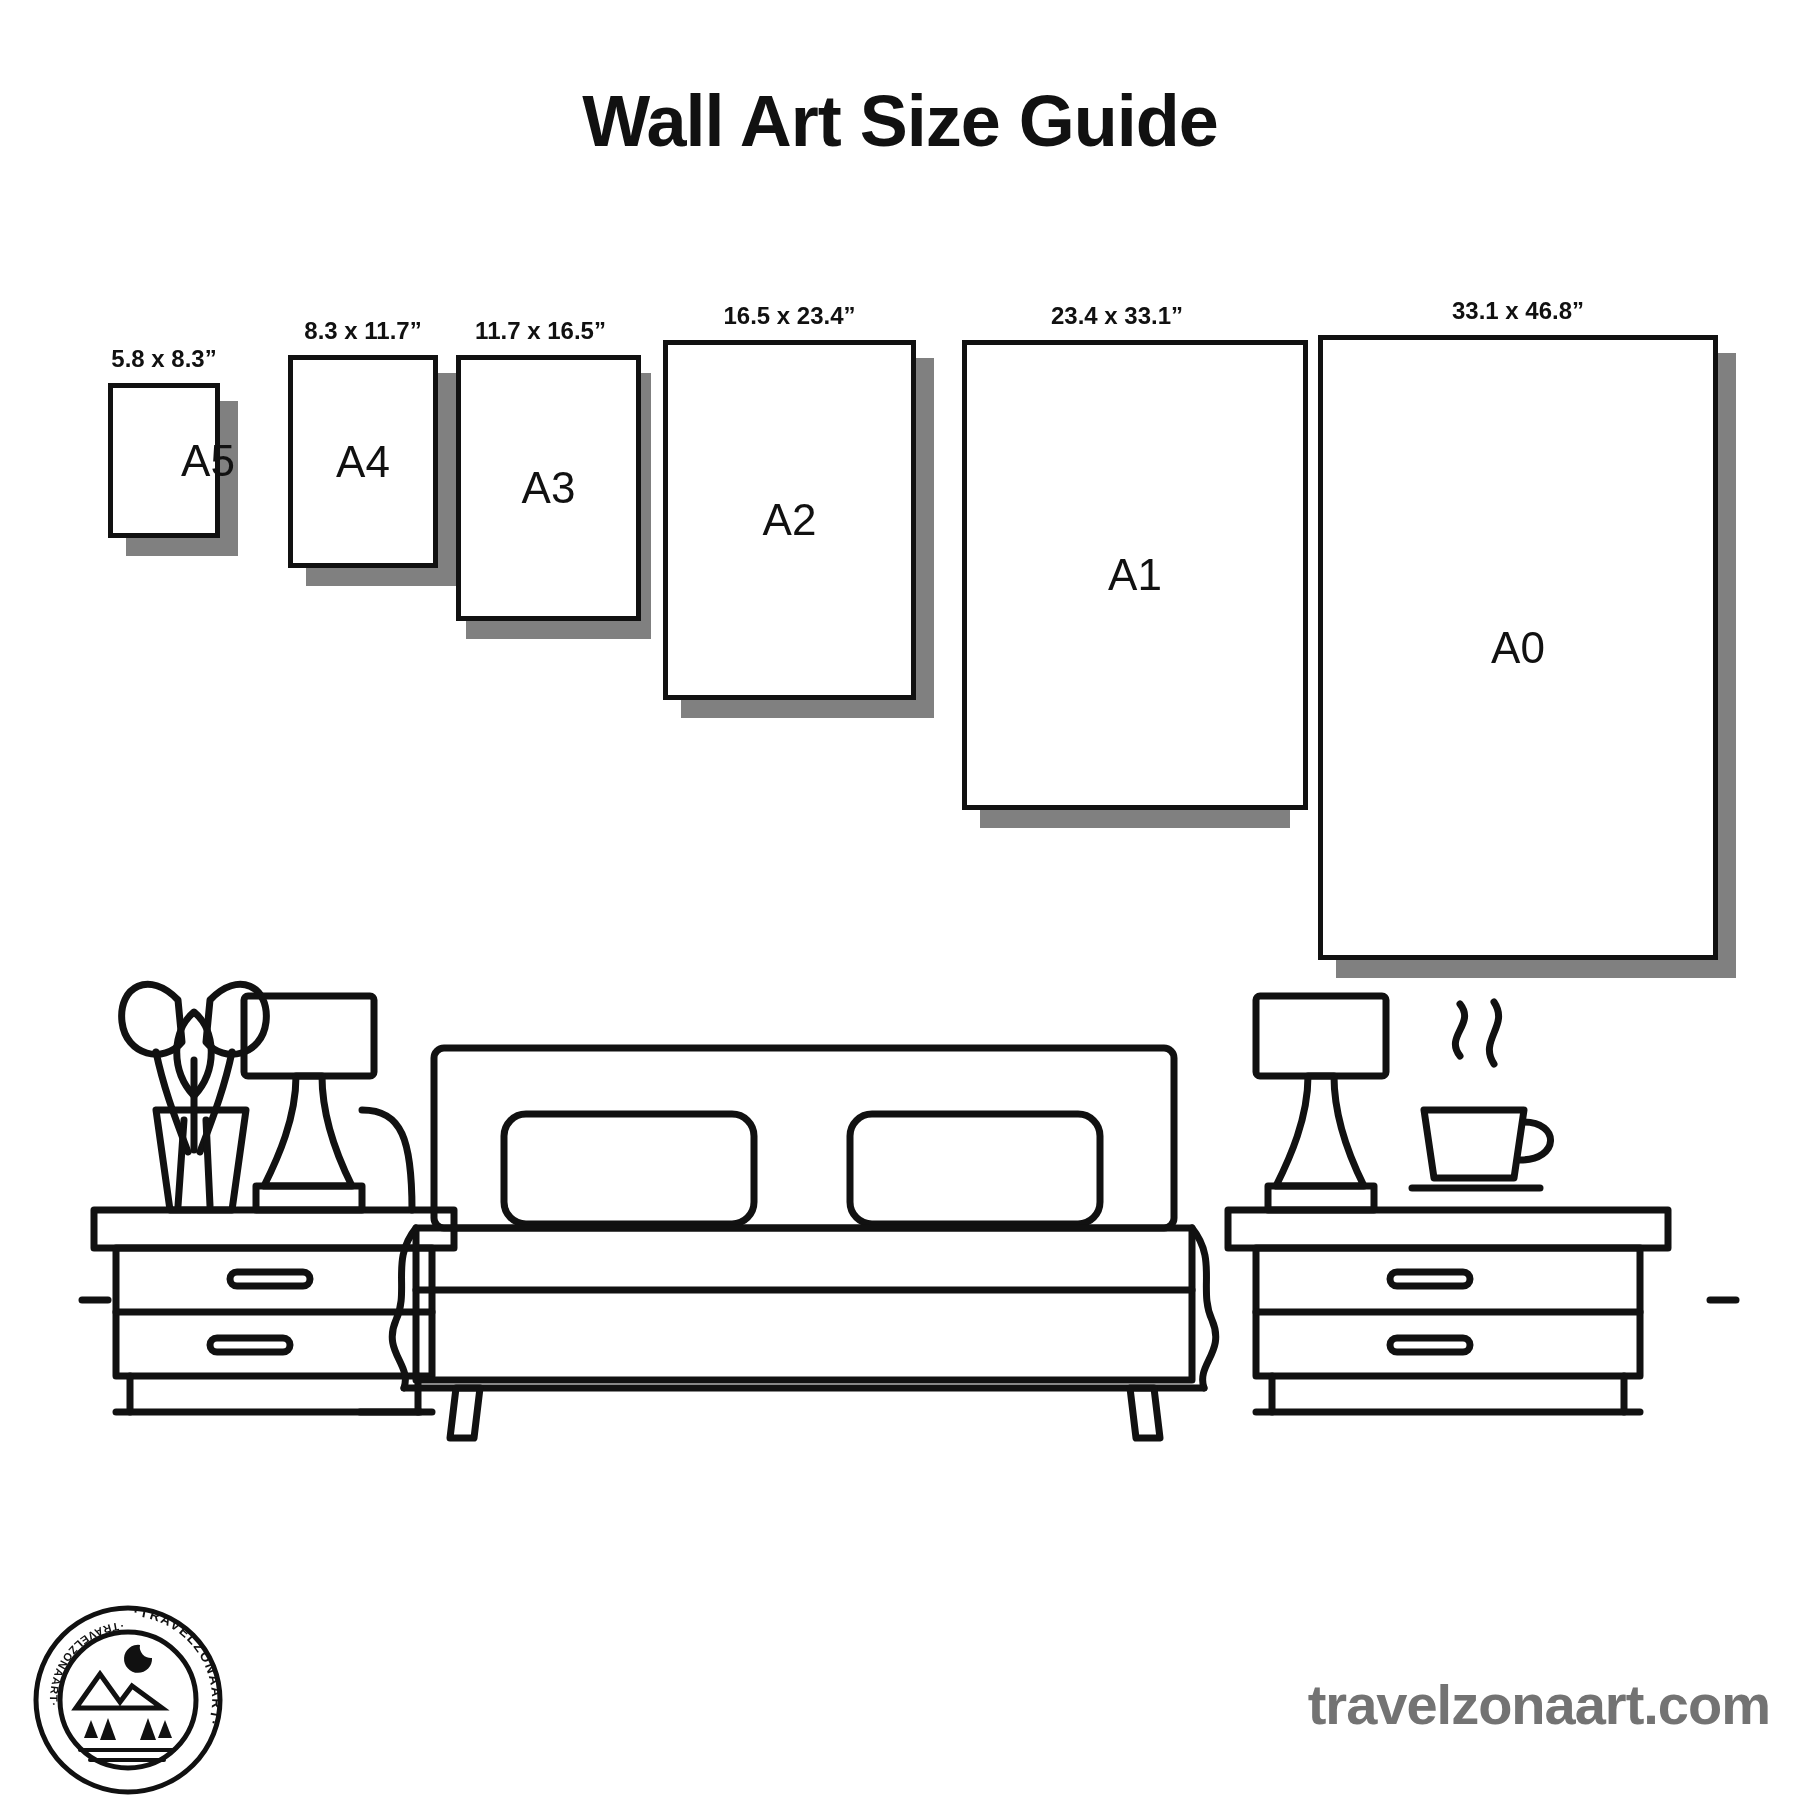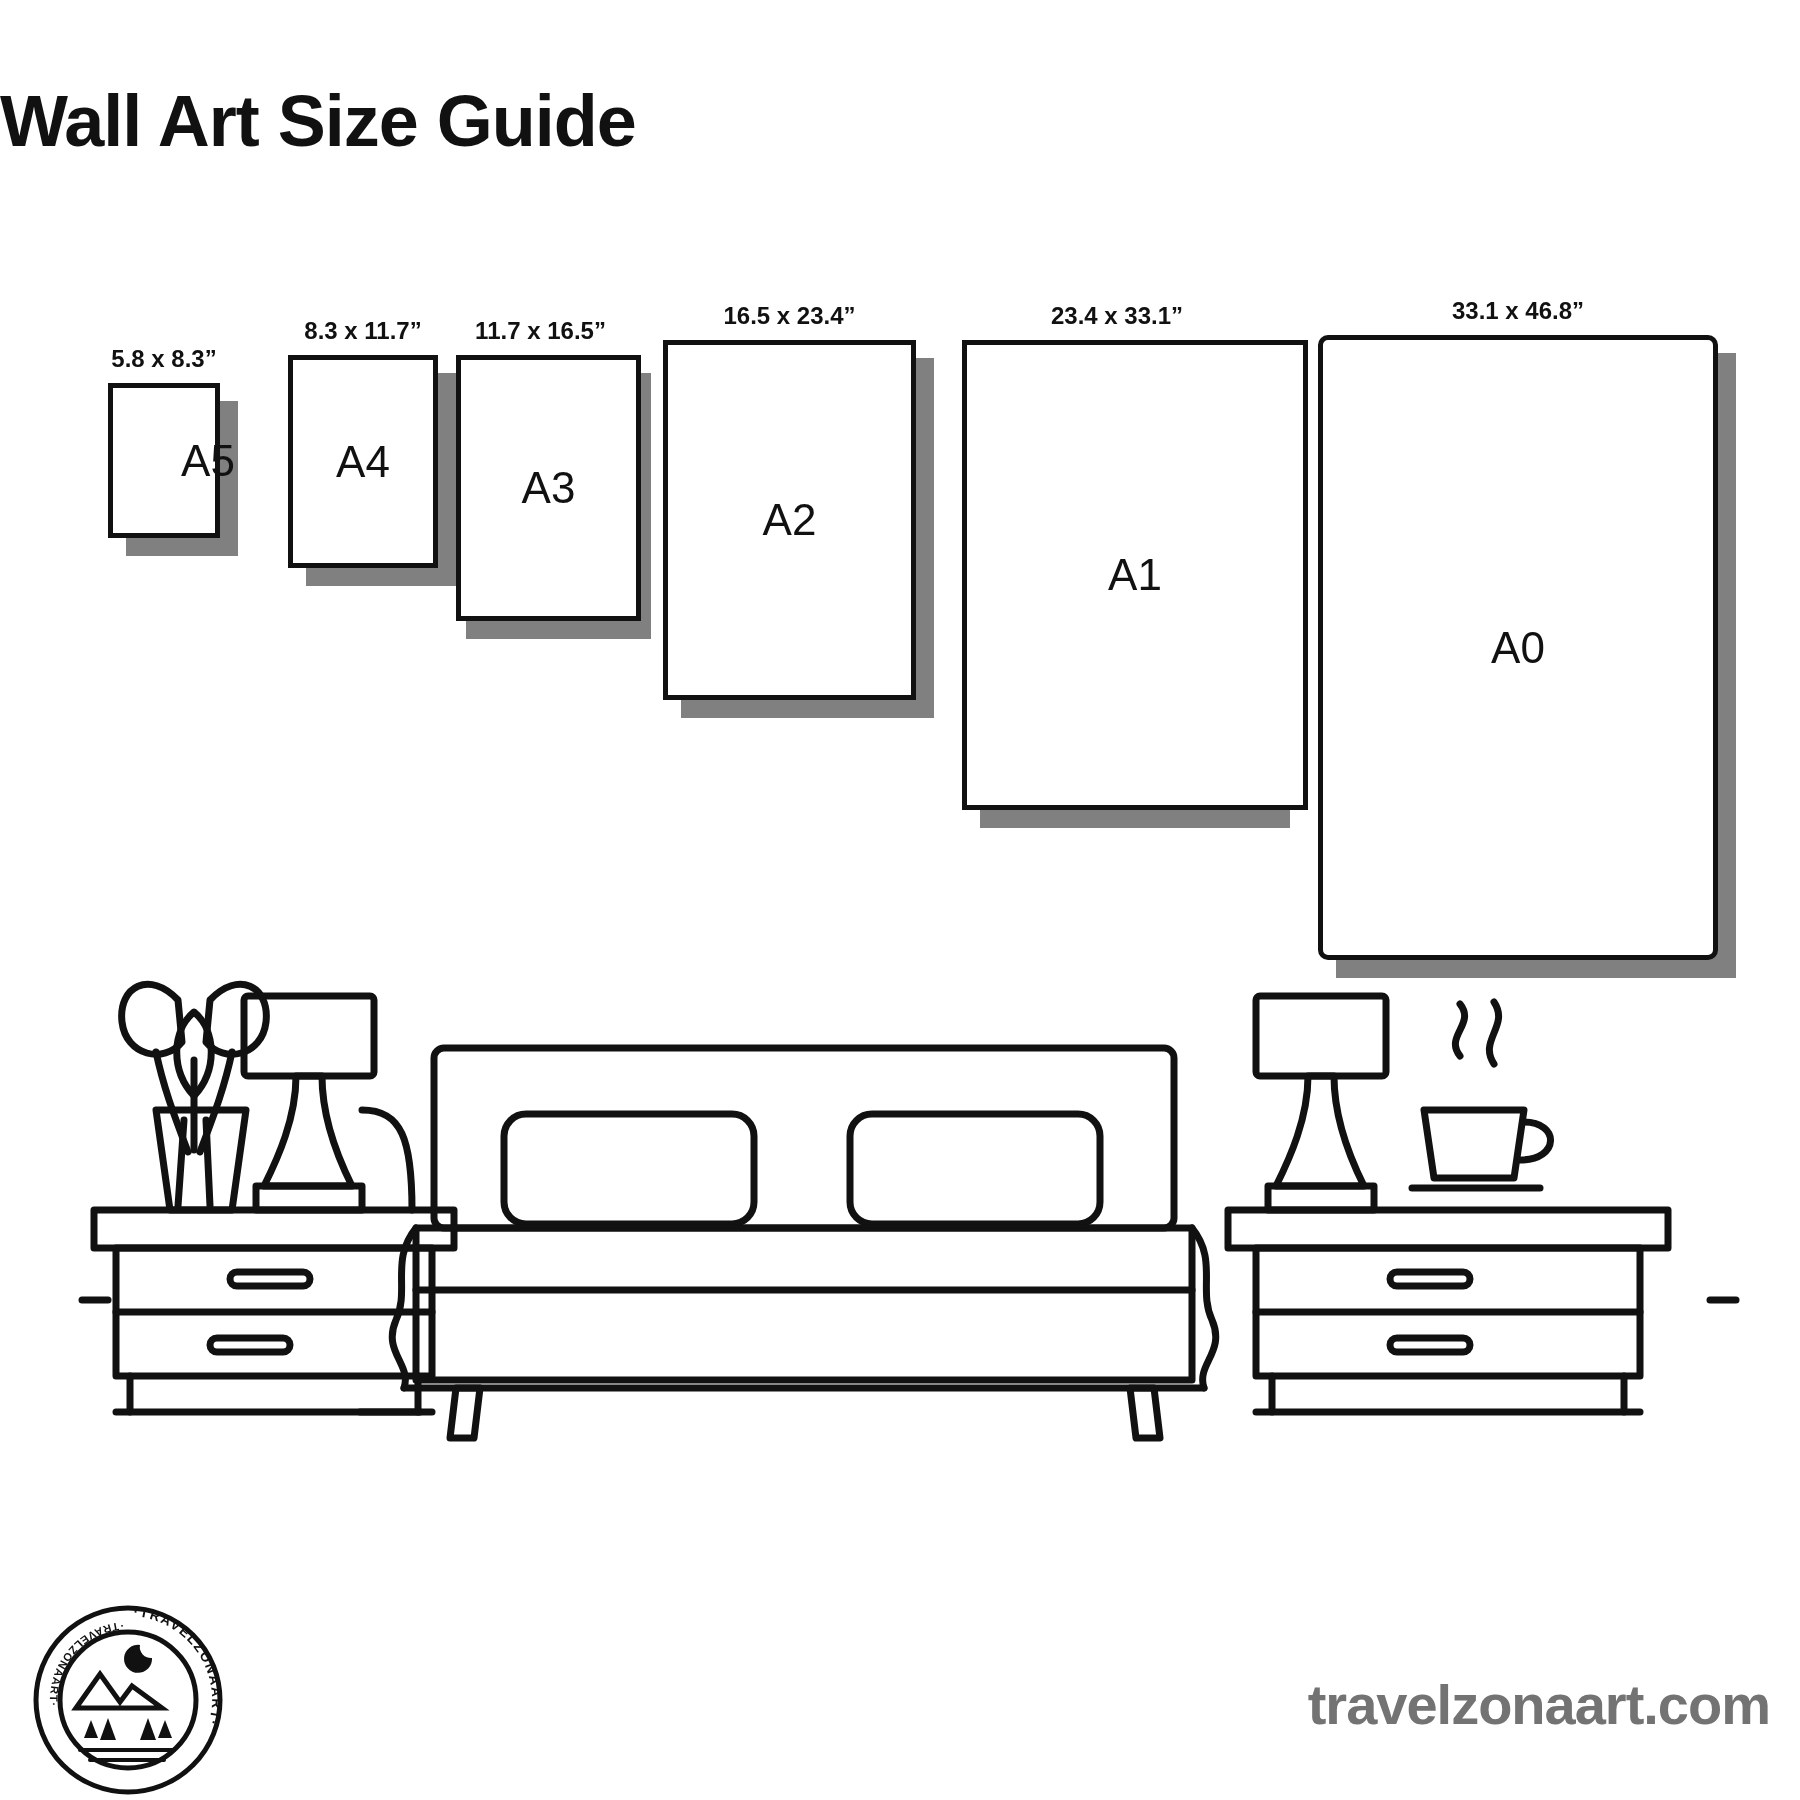--- a/index.html
+++ b/index.html
@@ -14,20 +14,21 @@
     font-family: "Liberation Sans", sans-serif;
     color: #111111;
     overflow: hidden;
   }
 
   #page-title {
     position: absolute;
     top: 80px;
     left: 0;
     width: 1800px;
+    text-align: center;
     font-size: 72px;
     font-weight: bold;
     letter-spacing: -1px;
     color: #111111;
   }
 
   
   #frames {
     position: absolute;
     left: 0;
@@ -130,21 +131,21 @@
     <div class="frame-group" style="left: 962px; top: 340px; width: 328px; height: 488px;">
       <div class="frame-label" style="top: -38px; width: 310px;">23.4 x 33.1”</div>
       <div class="frame-shadow" style="left: 18px; top: 18px; width: 310px; height: 470px; background: rgb(128, 128, 128);"></div>
       <div class="frame-box" style="left: 0px; top: 0px; width: 346px; height: 470px; border-color: rgb(17, 17, 17);">
         <div class="frame-name" style="top: 205px;">A1</div>
       </div>
     </div>
     <div class="frame-group" style="left: 1318px; top: 335px; width: 418px; height: 643px;">
       <div class="frame-label" style="top: -38px; width: 400px;">33.1 x 46.8”</div>
       <div class="frame-shadow" style="left: 18px; top: 18px; width: 400px; height: 625px; background: rgb(128, 128, 128);"></div>
-      <div class="frame-box" style="left: 0px; top: 0px; width: 400px; height: 625px; border-color: rgb(17, 17, 17); border-radius: 10px;">
+      <div class="frame-box" style="left: 0px; top: 0px; width: 400px; height: 625px; border-color: rgb(17, 17, 17);">
         <div class="frame-name" style="top: 282.5px;">A0</div>
       </div>
     </div>
   </div>
 
 <div id="room">
   <svg viewBox="0 0 1700 560" width="1700" height="560" fill="none" stroke="#111111" stroke-width="7" stroke-linejoin="round" stroke-linecap="round">
 
     <g stroke-width="7">
       <line x1="22" y1="340" x2="48" y2="340"></line>

